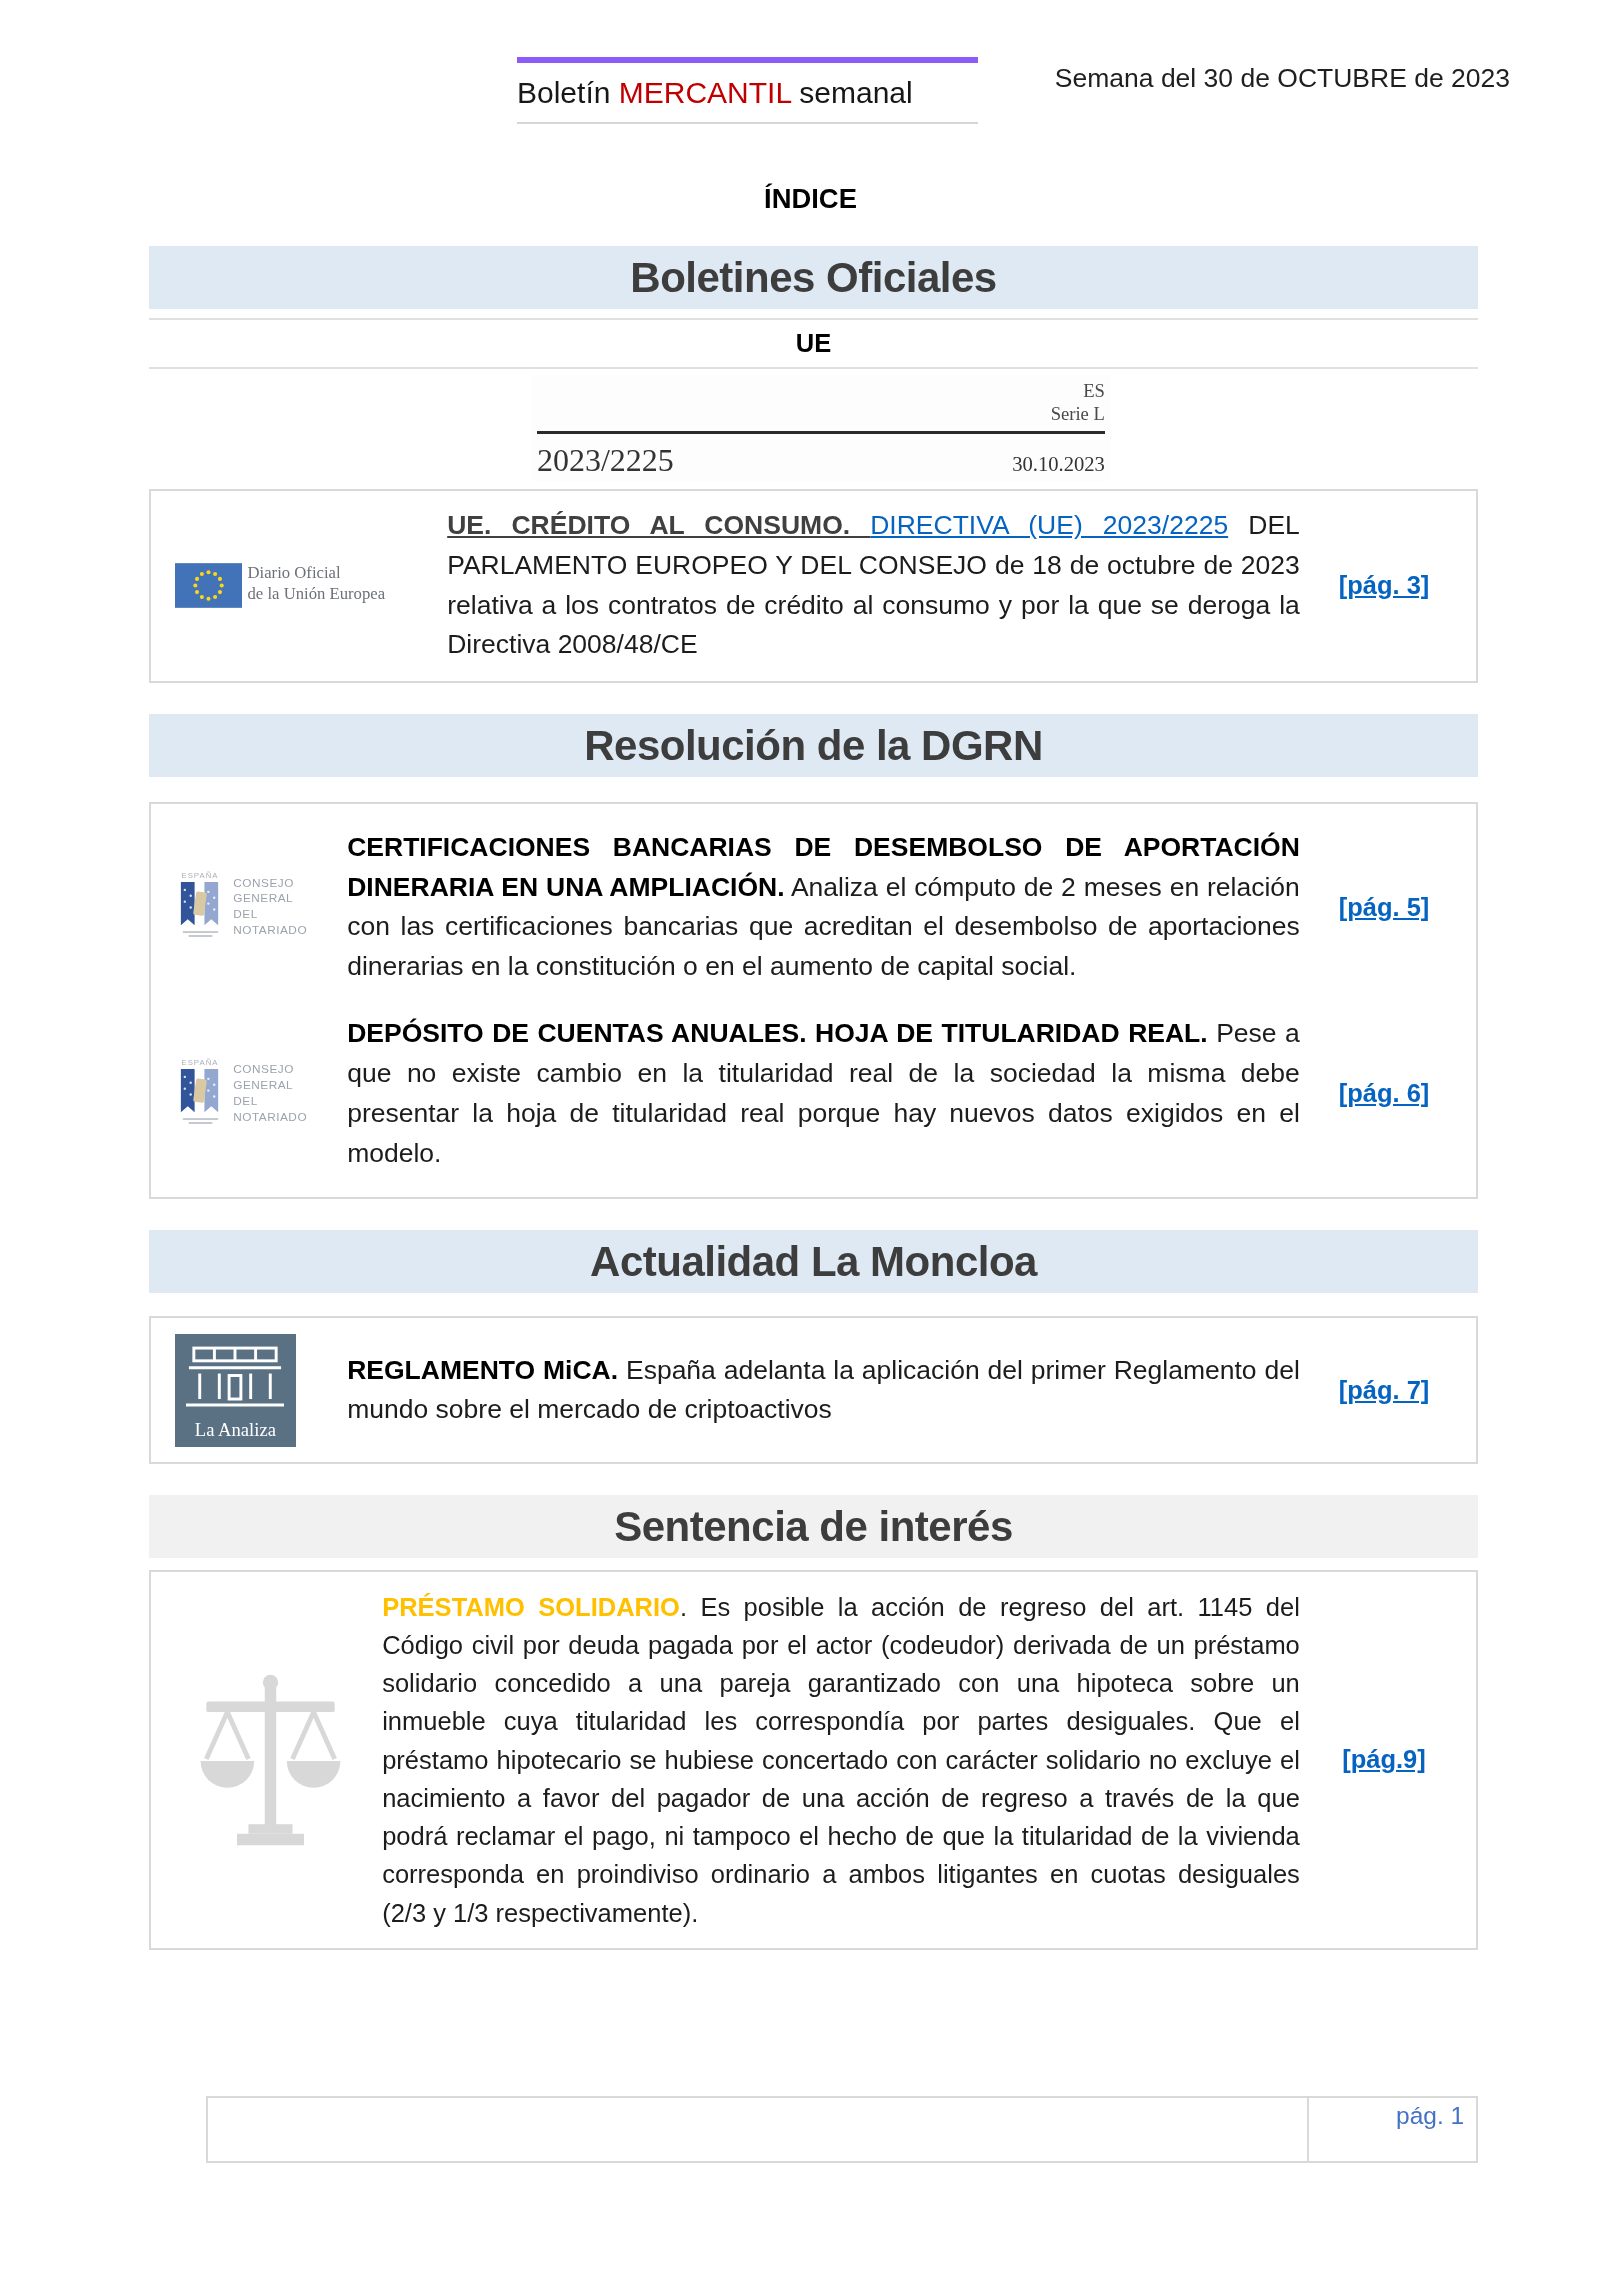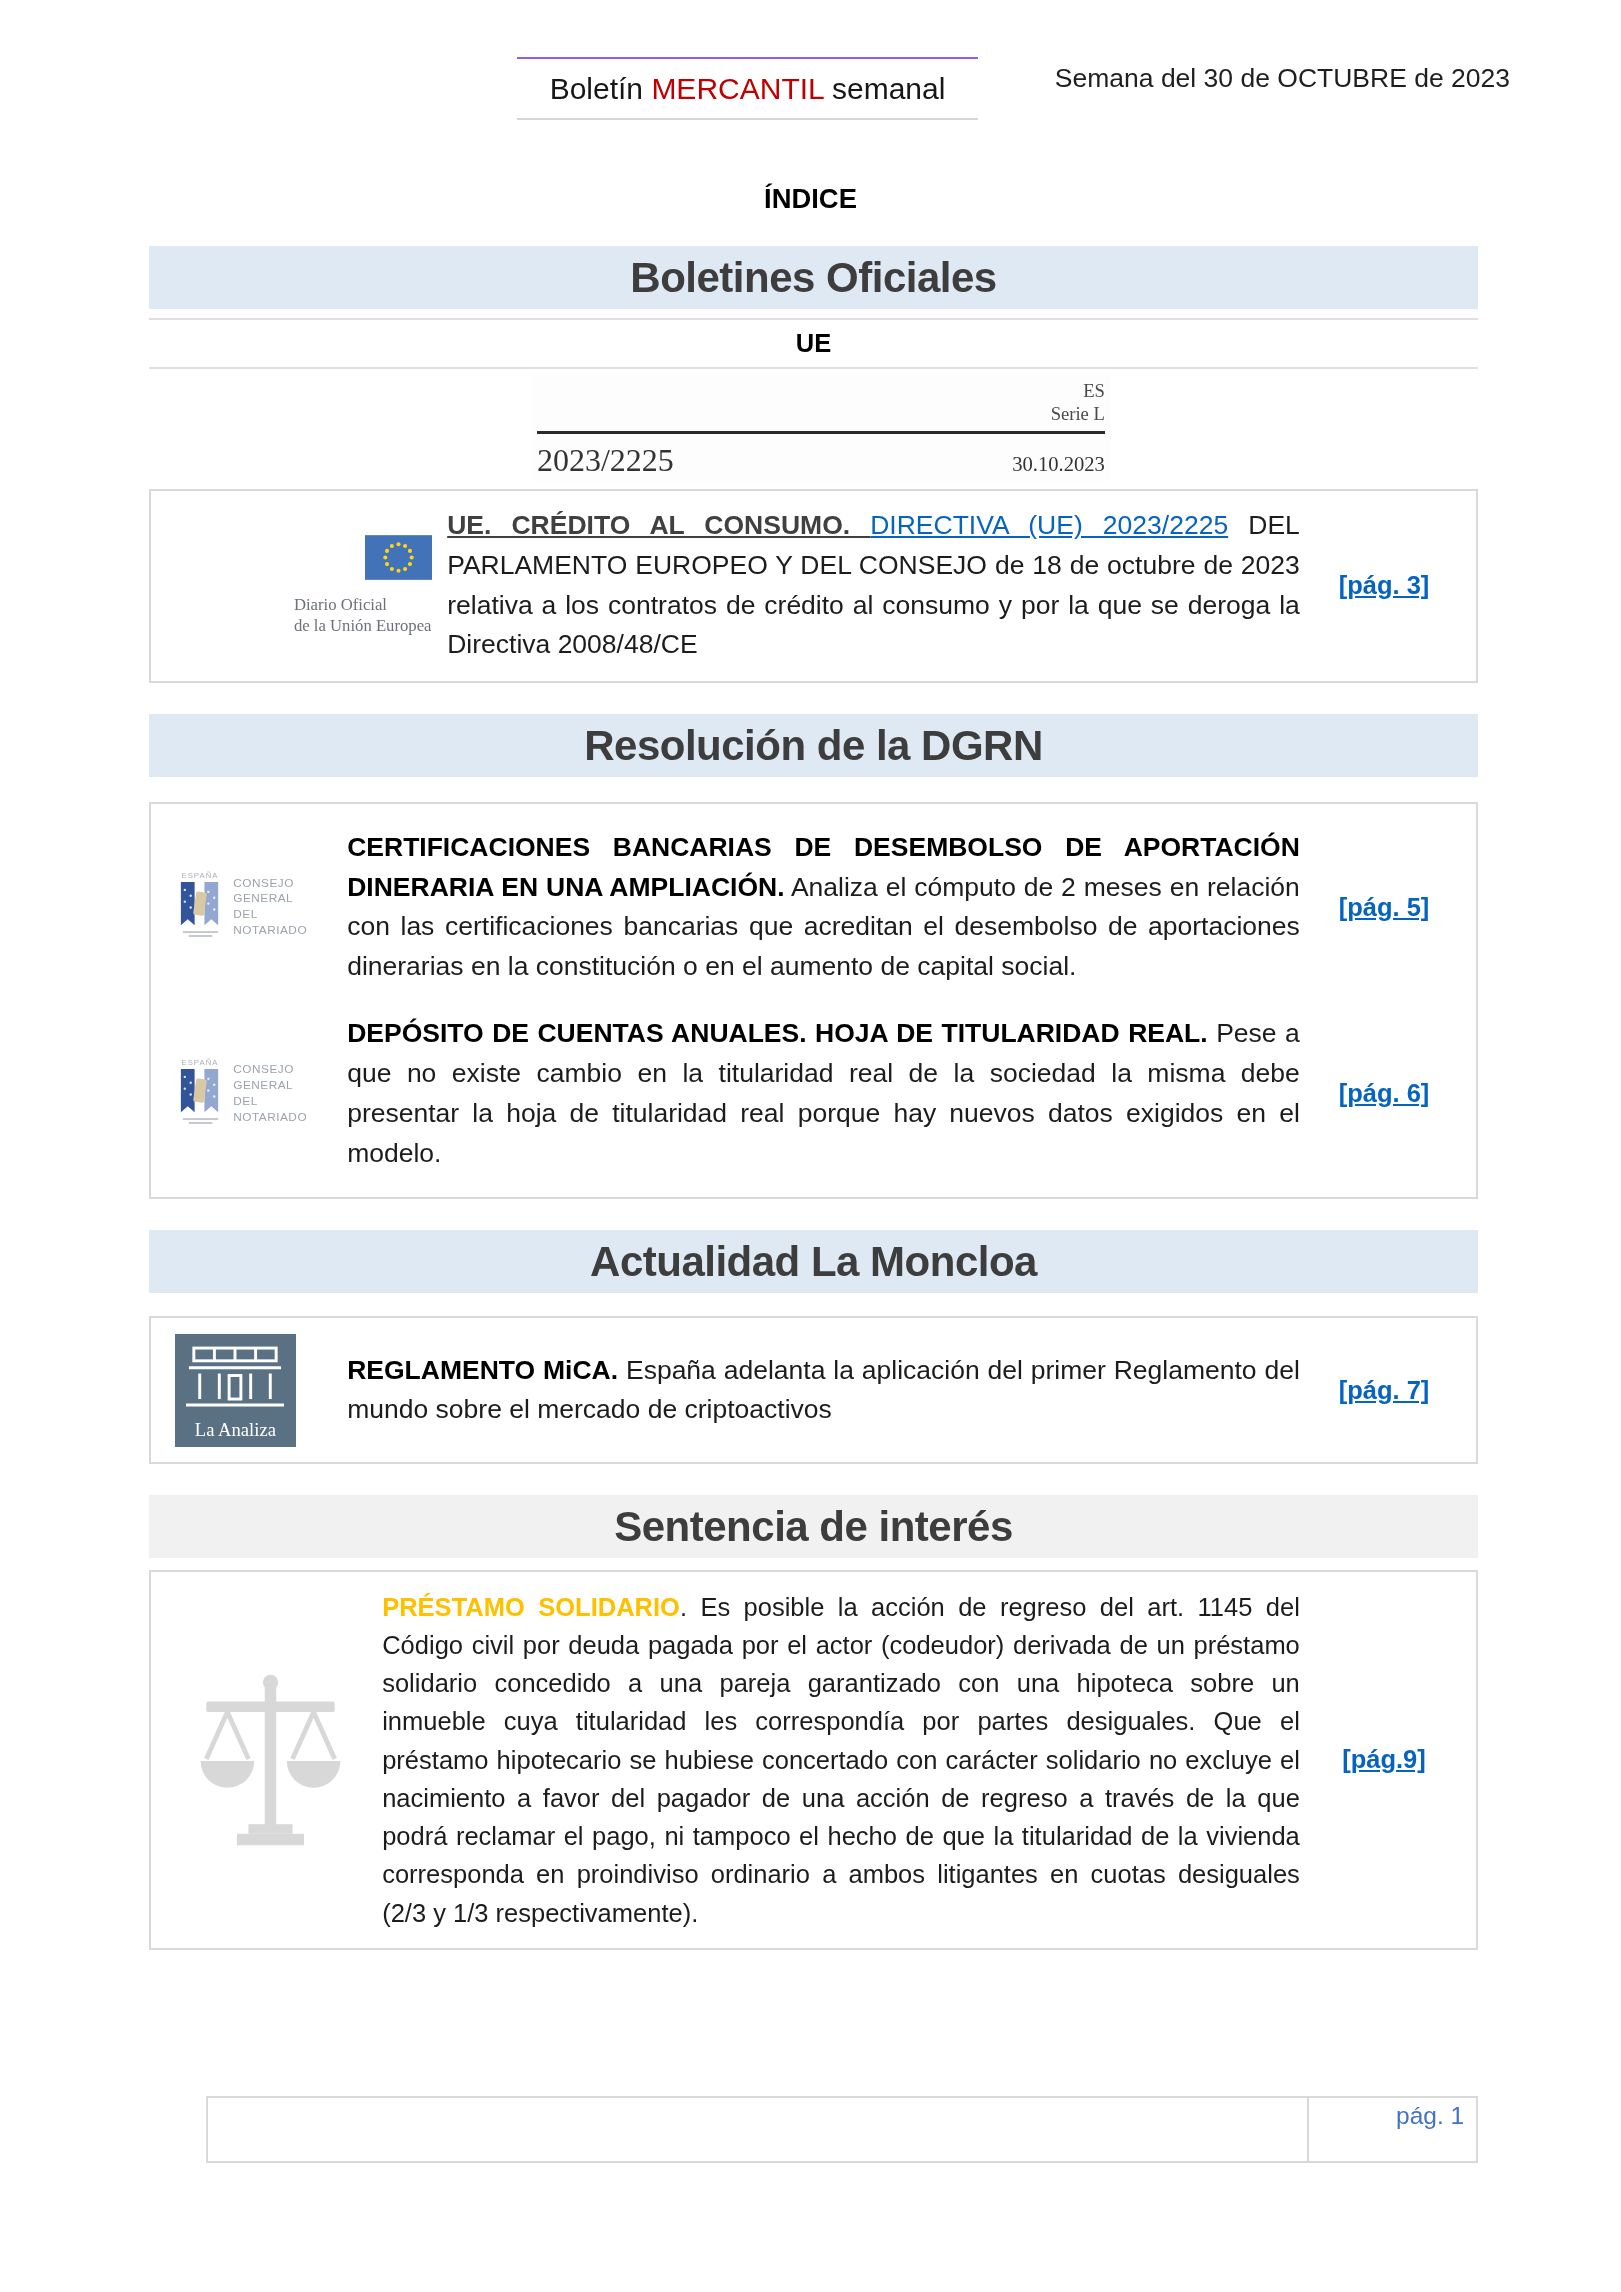--- a/index.html
+++ b/index.html
@@ -9,22 +9,22 @@
   
   .header{position:relative;height:157px;}
   .logo{position:absolute;left:149px;top:25.5px;width:255px;height:98px;}
   .logo-ghost{position:absolute;left:90px;top:9.8px;width:149px;height:86px;
               border:1px solid #cfcfcf;transform:rotate(-3deg);background:#fff;}
   .logo-red{position:absolute;left:0;top:0;width:235px;height:96px;background:#d9262b;
             clip-path:polygon(0 0,80% 3%,100% 68%,55% 100%,0 62%);}
   .logo-red .l1{font-size:26.5px;font-weight:bold;color:#fff;line-height:1;padding:9.8px 0 0 15.7px;letter-spacing:1px;}
   .logo-red .l2{font-size:19.6px;color:#fff;line-height:1.1;padding-left:15.7px;letter-spacing:1px;}
   .logo-red .l3{font-size:10.8px;color:#f6d3d3;padding-left:15.7px;letter-spacing:0.5px;}
-  .title-block{position:absolute;left:517px;top:57px;width:461px;text-align:center;
-               border-top:2px solid #8b5cf6;border-bottom:2px solid #d6d6d6;padding:12.7px 0;}
+  .title-block{position:absolute;left:517px;top:57px;width:461px;text-align:left;
+               border-top:6px solid #8b5cf6;border-bottom:2px solid #d6d6d6;padding:12.7px 0;}
   .title-block .t{font-size:30px;color:#171717;}
   .title-block .accent{color:#c00000;}
   .week-date{position:absolute;right:111px;top:63px;font-size:26.5px;color:#1f1f1f;}
 
   
   .indice{margin-top:25.5px;text-align:center;font-size:27.4px;font-weight:bold;color:#000;}
 
   .content{margin:0 143px 0 149px;}
 
   
@@ -50,21 +50,21 @@
   .erow + .erow{margin-top:27.4px;}
   .etext{font-size:26.5px;line-height:1.5;text-align:justify;color:#1c1c1c;}
   .etitle{font-weight:bold;color:#000;}
   .etitle.cyan{color:#404040;text-decoration:underline;}
   .etitle.yellow{color:#ffc000;}
   .doclink{color:#0563c1;text-decoration:underline;cursor:pointer;}
   .plink{justify-self:center;font-size:25.5px;font-weight:bold;color:#0563c1;text-decoration:underline;cursor:pointer;white-space:nowrap;}
 
   
   .row-ue{--icol:257px;}
-  .eu-source{display:flex;align-items:flex-end;gap:15px;flex-direction:column;}
+  .eu-source{display:flex;align-items:flex-start;gap:6px;}
   .eu-source .src-text{font-family:"Liberation Serif",serif;font-size:16.7px;color:#6d7178;line-height:1.25;}
 
   
   .notary{display:flex;align-items:center;gap:7.8px;}
   .notary .esp{font-size:7.8px;color:#aab0b8;letter-spacing:1px;text-align:center;}
   .notary .ntext{font-size:11.8px;color:#9aa3ad;letter-spacing:0.5px;line-height:1.35;}
 
   
   .moncloa-logo{width:110px;background:#5a7083;padding:9.8px 5.9px 5.9px;text-align:center;}
   .moncloa-caption{font-family:"Liberation Serif",serif;color:#fff;font-size:18.6px;margin-top:5.9px;}

